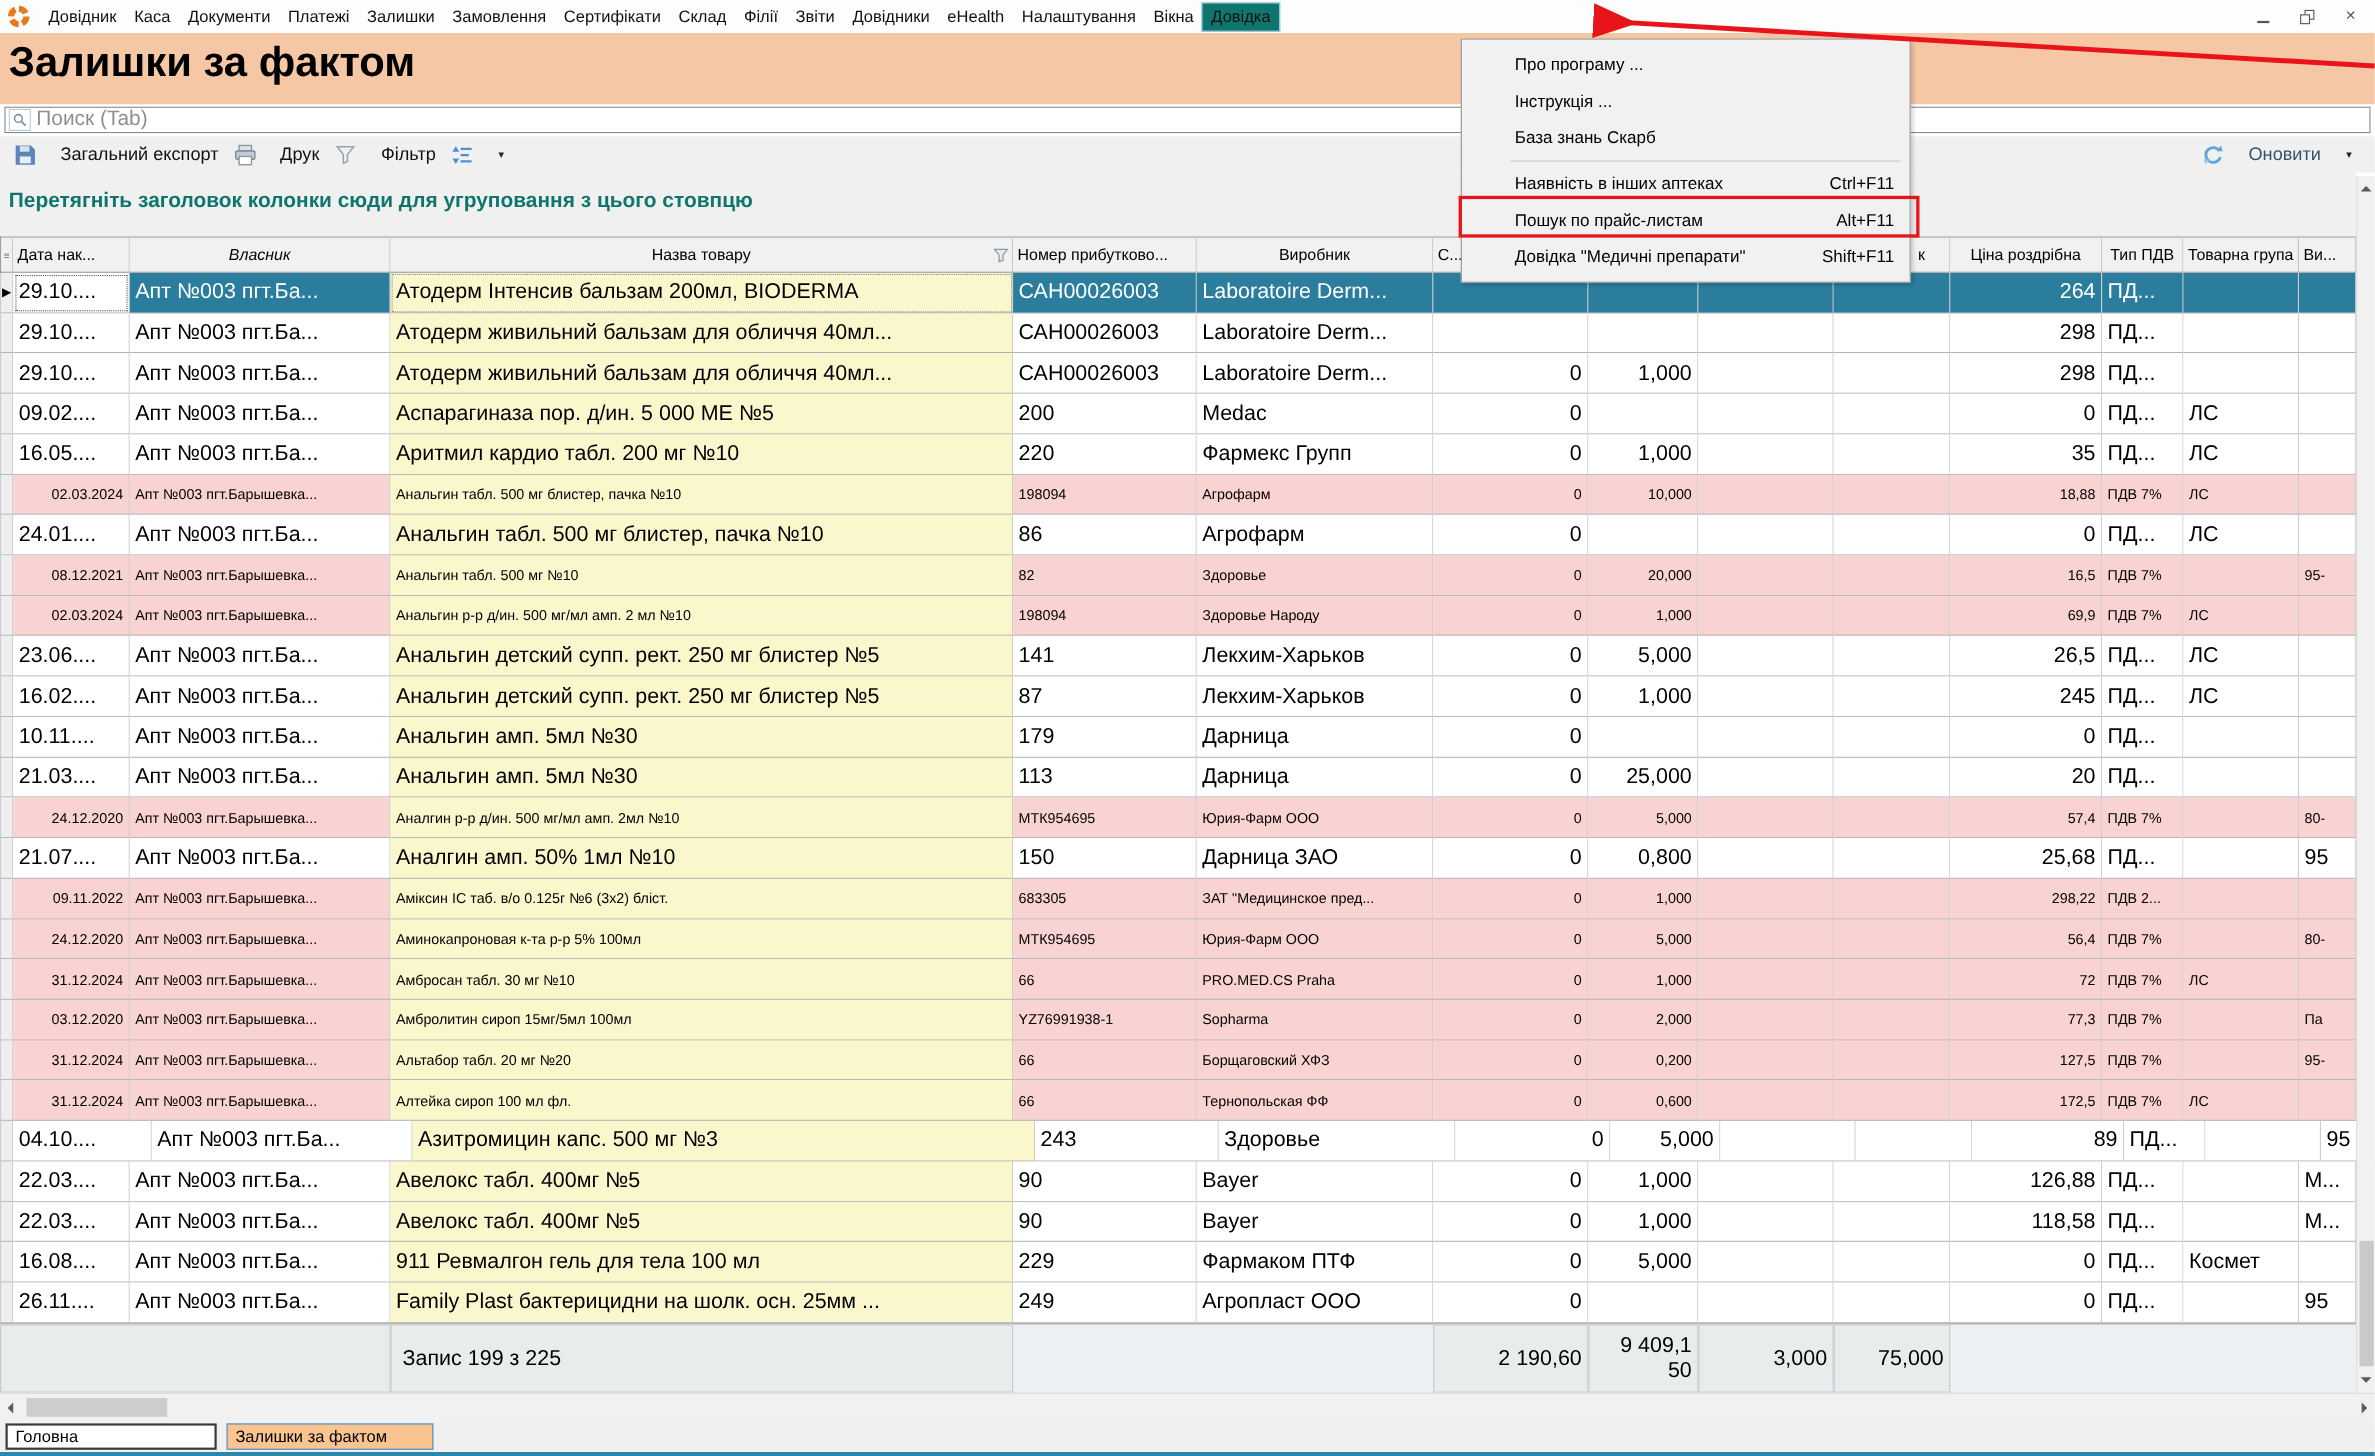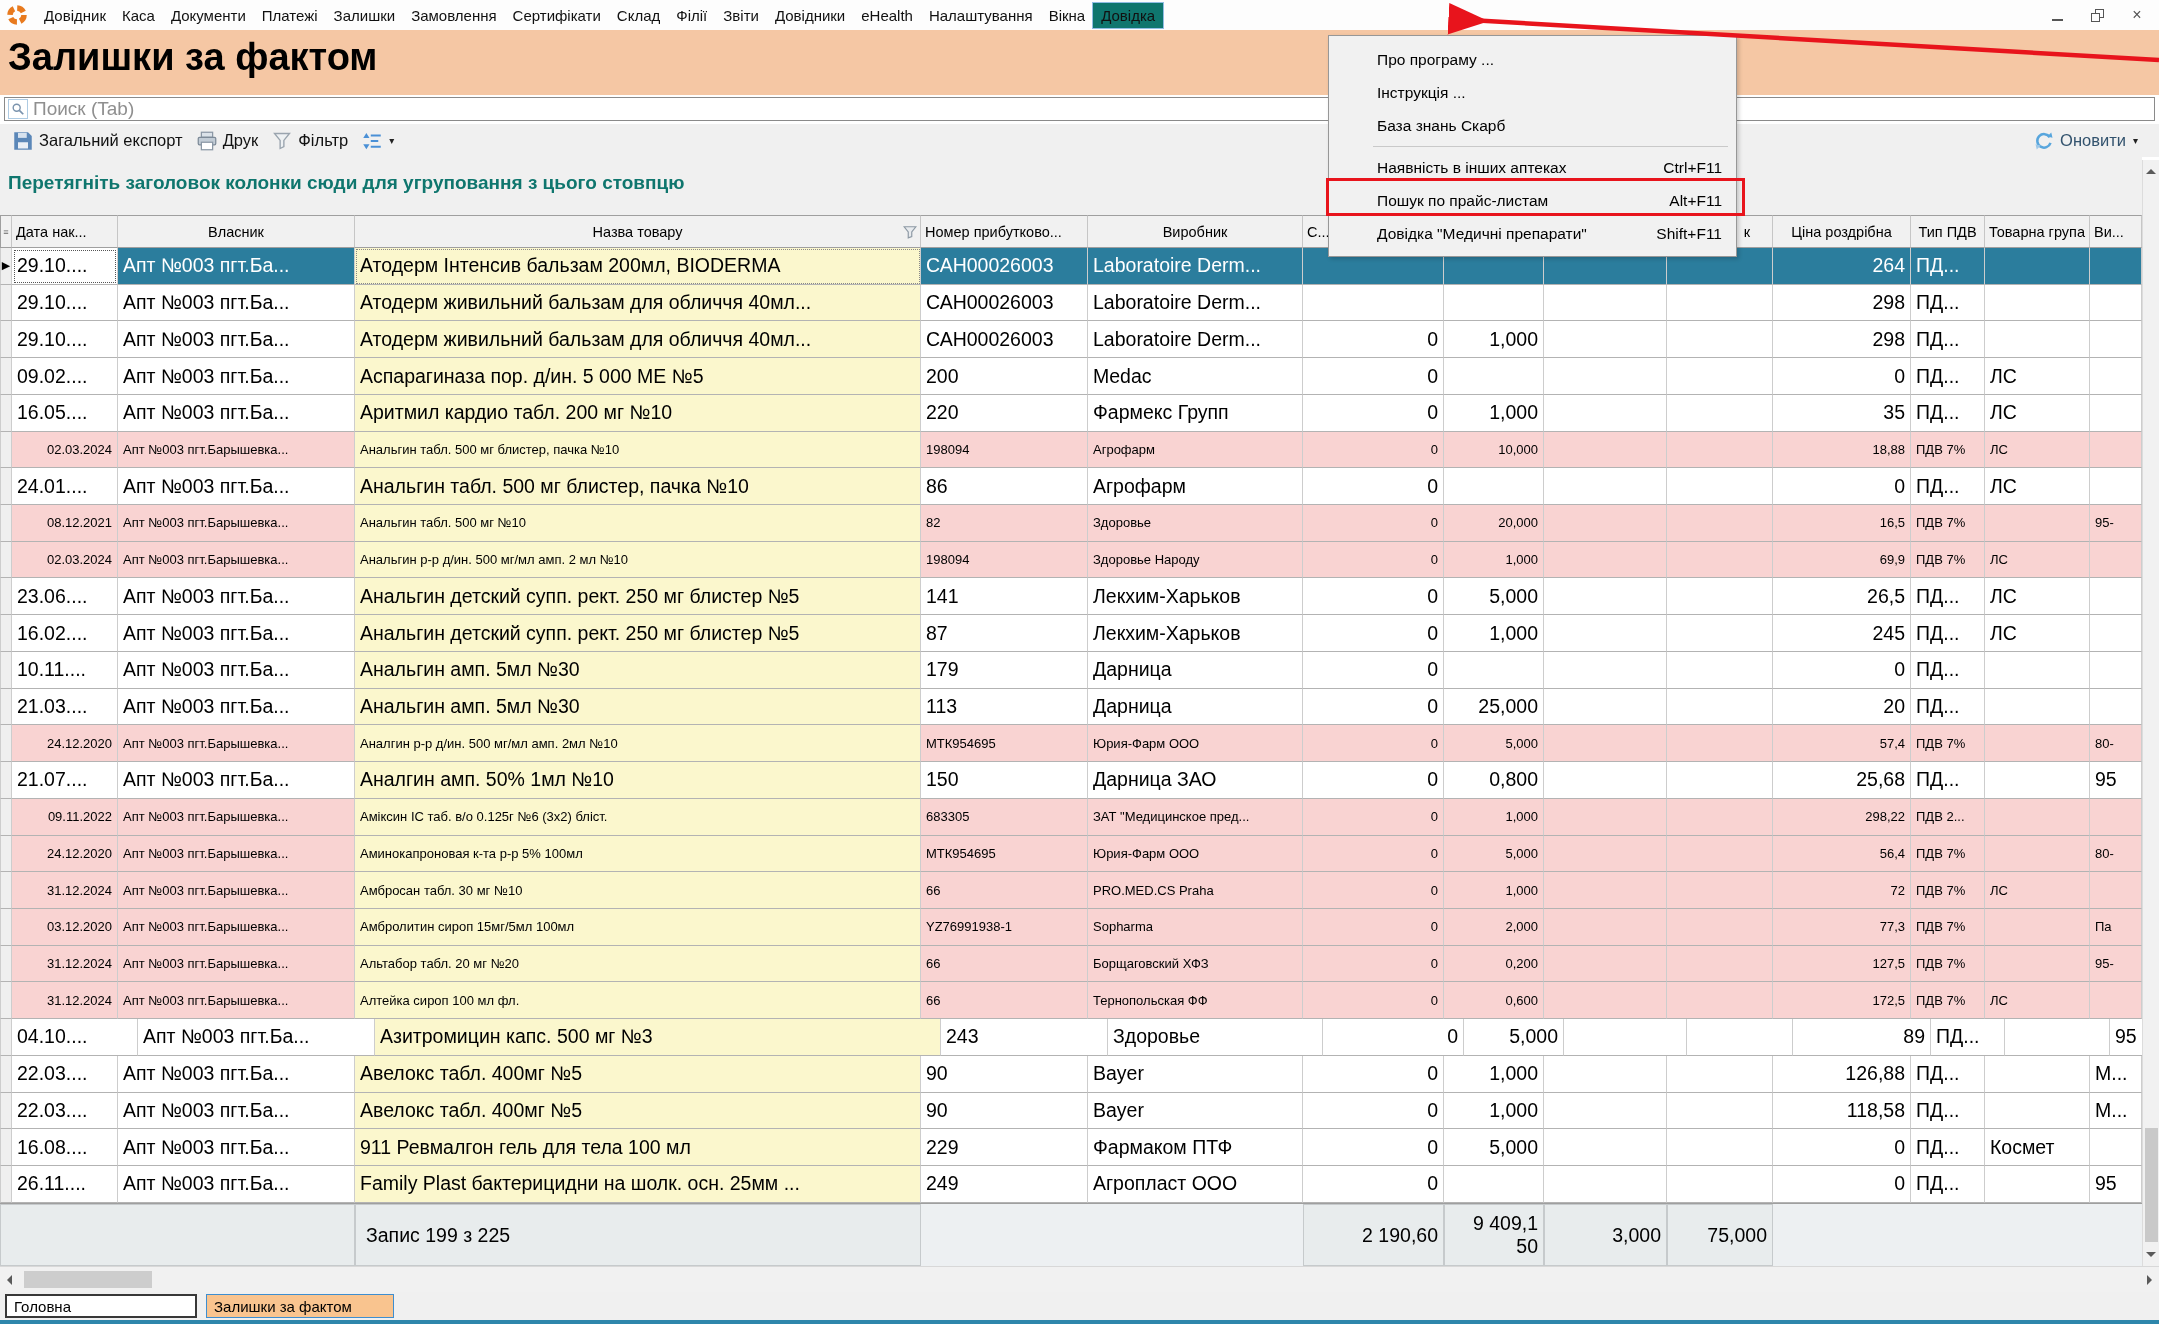--- a/index.html
+++ b/index.html
@@ -26,21 +26,21 @@
 
   
   .searchrow{position:absolute;top:95px;left:0;right:0;height:29px;background:#fff}
   .sbox{position:absolute;left:4px;right:4px;top:2px;height:24px;border:1px solid #8a8a8a;background:#fff;display:flex;align-items:center;box-sizing:border-box}
   .mag{width:20px;height:20px;border:1px solid #aecbe3;margin:0 3px;display:flex;align-items:center;justify-content:center;flex:0 0 auto;box-sizing:border-box}
   .sbox input{flex:1;border:0;outline:0;font-size:19px;font-family:inherit;color:#222;background:transparent}
   .sbox input::placeholder{color:#8f8f8f;opacity:1}
 
   
   .toolbar{position:absolute;top:124px;left:0;right:0;height:33px;background:#f0f0f0;display:flex;align-items:center;padding:0 6px;box-sizing:border-box}
-  .tbtn{display:flex;align-items:center;gap:6px;font-size:16.5px;color:#111;padding:2px 7px;background:none;border:0;font-family:inherit}
+  .tbtn{display:flex;align-items:center;gap:22px;font-size:16.5px;color:#111;padding:2px 7px;background:none;border:0;font-family:inherit}
   .ticon{width:20px;height:20px;flex:0 0 auto}
   .caret{font-size:10px;color:#222;margin-left:1px}
   .tright{margin-left:auto;display:flex;align-items:center;padding-right:8px}
   .refresh-label{color:#33536e}
 
   
   .grouphint{position:absolute;top:157px;left:0;right:17px;height:58px;background:#f0f0f0;font-weight:bold;font-size:19px;padding:15px 0 0 8px;box-sizing:border-box;color:#0f766e}
 
   
   .grid{position:absolute;top:215px;left:0;width:2142px}
@@ -202,21 +202,21 @@
   </div>
 
   <div class="grouphint">Перетягніть заголовок колонки сюди для угруповання з цього стовпцю</div>
 
   <div class="grid">
     <div class="ghead" id="grid-head">
         <div class="hc gut" style="width: 12px;">≡</div>
         <div class="hc al-left" style="width: 106px;">
           <span>Дата нак...</span>
         </div>
-        <div class="hc al-center" style="width: 237px;">
+        <div class="hc al-center" style="width: 237px; font-style: italic;">
           <span>Власник</span>
         </div>
         <div class="hc al-center" style="width: 566px;">
           <span>Назва товару</span>
           <svg class="hfun" viewBox="0 0 12 12">
             <path d="M1 1.5h10L7.5 6v4l-3 1V6z" fill="#e8ebee" stroke="#8d99a4"></path>
           </svg>
         </div>
         <div class="hc al-left" style="width: 167px;">
           <span>Номер прибутково...</span>

